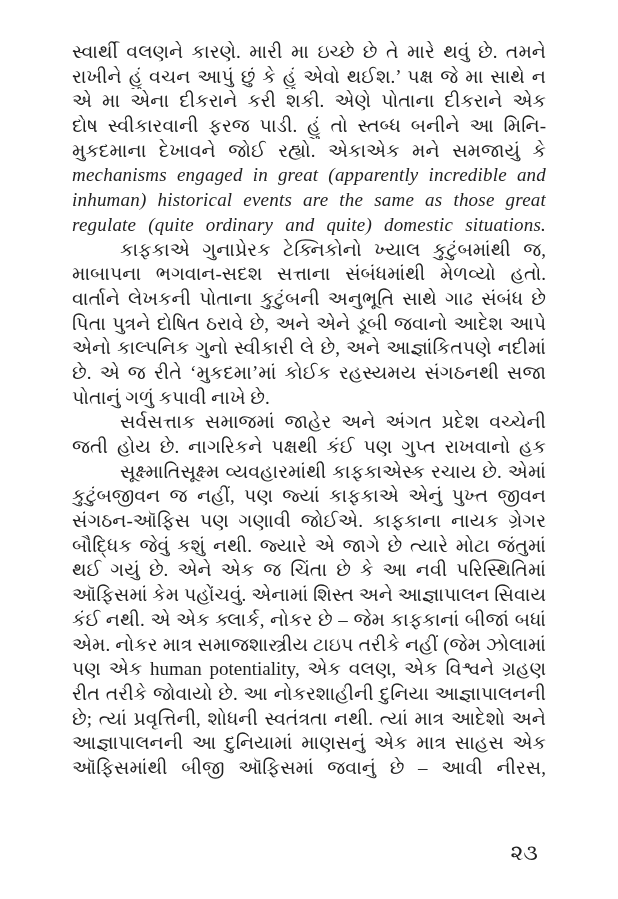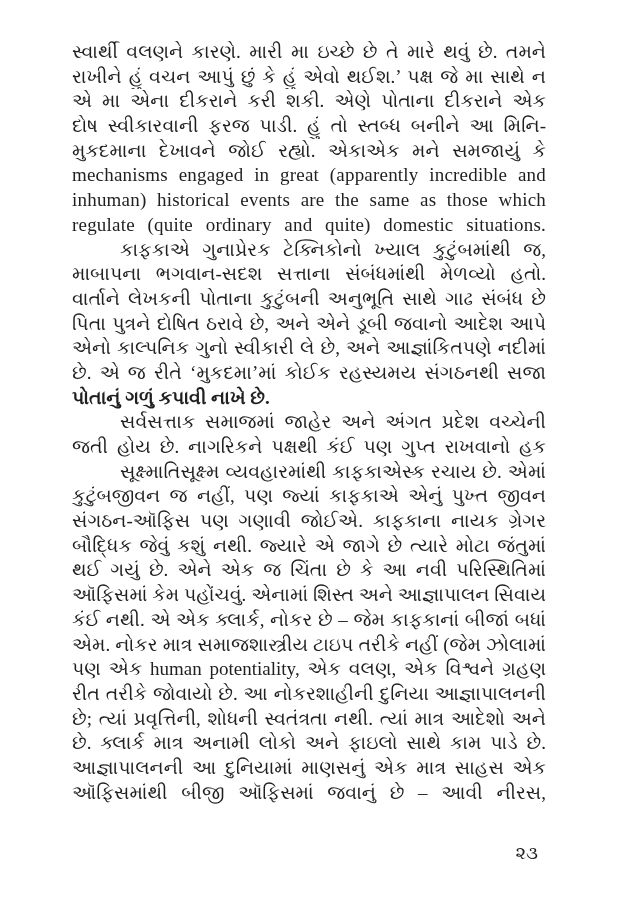--- a/index.html
+++ b/index.html
@@ -32,48 +32,47 @@
     -moz-text-align-last:justify;
     overflow:hidden;
   }
   
   .line.justify { white-space:normal; }
   .line.flush {
     text-align:left;
     text-align-last:left;
     -moz-text-align-last:left;
     white-space:normal;
-    font-weight:bold;
   }
   .line.indent { padding-left:48px; }
-  .line.latin { letter-spacing:0.2px; font-weight:500; }
+  .line.latin { letter-spacing:0.2px; font-weight:500;font-style:italic; }
   .page-number {
     position:absolute;
     left:72px; top:841px;
     width:466px;
     text-align:right;
-    font-size:18px;
+    font-size:22px;
     line-height:24px;
     color:#1f1f1f;
   }
 </style>
 </head>
 <body>
 
 <div class="page">
   <div class="text-block">
 
     <div class="para">
       <div class="line justify">સ્વાર્થી વલણને કારણે. મારી મા ઇચ્છે છે તે મારે થવું છે. તમને સાક્ષી</div>
       <div class="line justify">રાખીને હું વચન આપું છું કે હું એવો થઈશ.’ પક્ષ જે મા સાથે ન કરી શક્યું,</div>
       <div class="line justify">એ મા એના દીકરાને કરી શકી. એણે પોતાના દીકરાને એક બેહૂદો આરોપ,</div>
       <div class="line justify">દોષ સ્વીકારવાની ફરજ પાડી. હું તો સ્તબ્ધ બનીને આ મિનિ-સ્તાલિનવાદી</div>
       <div class="line justify">મુકદમાના દેખાવને જોઈ રહ્યો. એકાએક મને સમજાયું કે psychological</div>
       <div class="line justify latin">mechanisms engaged in great (apparently incredible and</div>
-      <div class="line justify latin">inhuman) historical events are the same as those which</div>
+      <div class="line justify latin">inhuman) historical events are the same as those great</div>
       <div class="line justify latin">regulate (quite ordinary and quite) domestic situations.</div>
     </div>
 
     <div class="para">
       <div class="line justify indent">કાફકાએ ગુનાપ્રેરક ટેક્નિકોનો ખ્યાલ કુટુંબમાંથી જ, બાળક અને</div>
       <div class="line justify">માબાપના ભગવાન-સદશ સત્તાના સંબંધમાંથી મેળવ્યો હતો. ‘જજમેન્ટ’</div>
       <div class="line justify">વાર્તાને લેખકની પોતાના કુટુંબની અનુભૂતિ સાથે ગાઢ સંબંધ છે જ્યાં</div>
       <div class="line justify">પિતા પુત્રને દોષિત ઠરાવે છે, અને એને ડૂબી જવાનો આદેશ આપે છે. પુત્ર</div>
       <div class="line justify">એનો કાલ્પનિક ગુનો સ્વીકારી લે છે, અને આજ્ઞાંકિતપણે નદીમાં ઝંપલાવે</div>
       <div class="line justify">છે. એ જ રીતે ‘મુકદમા’માં કોઈક રહસ્યમય સંગઠનથી સજા પામેલી જોસેફ</div>
@@ -90,21 +89,20 @@
       <div class="line justify">કુટુંબજીવન જ નહીં, પણ જ્યાં કાફકાએ એનું પુખ્ત જીવન વિતાવ્યું એ</div>
       <div class="line justify">સંગઠન-ઑફિસ પણ ગણાવી જોઈએ. કાફકાના નાયક ગ્રેગર સેમ્સામાં</div>
       <div class="line justify">બૌદ્ધિક જેવું કશું નથી. જ્યારે એ જાગે છે ત્યારે મોટા જંતુમાં એનું રૂપાંતર</div>
       <div class="line justify">થઈ ગયું છે. એને એક જ ચિંતા છે કે આ નવી પરિસ્થિતિમાં સમયસર</div>
       <div class="line justify">ઑફિસમાં કેમ પહોંચવું. એનામાં શિસ્ત અને આજ્ઞાપાલન સિવાય બીજું</div>
       <div class="line justify">કંઈ નથી. એ એક ક્લાર્ક, નોકર છે – જેમ કાફકાનાં બીજાં બધાં પાત્રો છે</div>
       <div class="line justify">એમ. નોકર માત્ર સમાજશાસ્ત્રીય ટાઇપ તરીકે નહીં (જેમ ઝોલામાં છે એમ)</div>
       <div class="line justify">પણ એક human potentiality, એક વલણ, એક વિશ્વને ગ્રહણ કરવાની</div>
       <div class="line justify">રીત તરીકે જોવાયો છે. આ નોકરશાહીની દુનિયા આજ્ઞાપાલનની દુનિયા</div>
       <div class="line justify">છે; ત્યાં પ્રવૃત્તિની, શોધની સ્વતંત્રતા નથી. ત્યાં માત્ર આદેશો અને નિયમો</div>
-      <div class="line justify">છે. ક્લાર્ક માત્ર અનામી લોકો અને ફાઇલો સાથે કામ પાડે છે.</div>
       <div class="line justify">આજ્ઞાપાલનની આ દુનિયામાં માણસનું એક માત્ર સાહસ એક</div>
       <div class="line justify">ઑફિસમાંથી બીજી ઑફિસમાં જવાનું છે – આવી નીરસ, નિરુત્સાહી,</div>
     </div>
 
   </div>
 
   <div class="page-number">૨૩</div>
 </div>
 
 </body></html>

